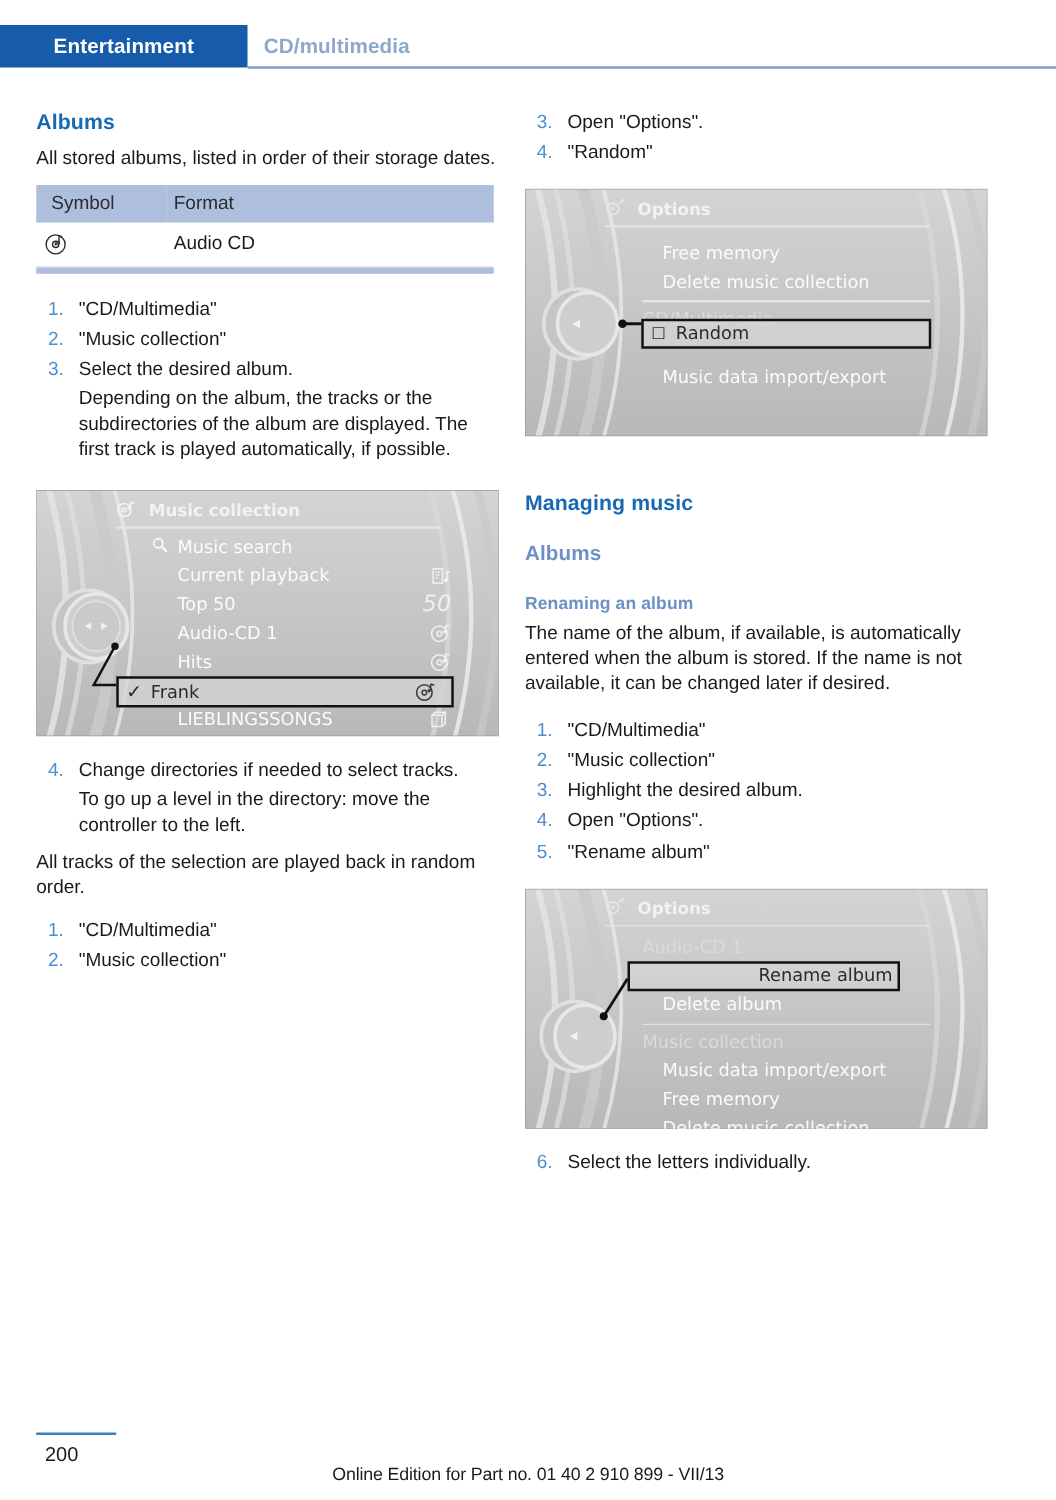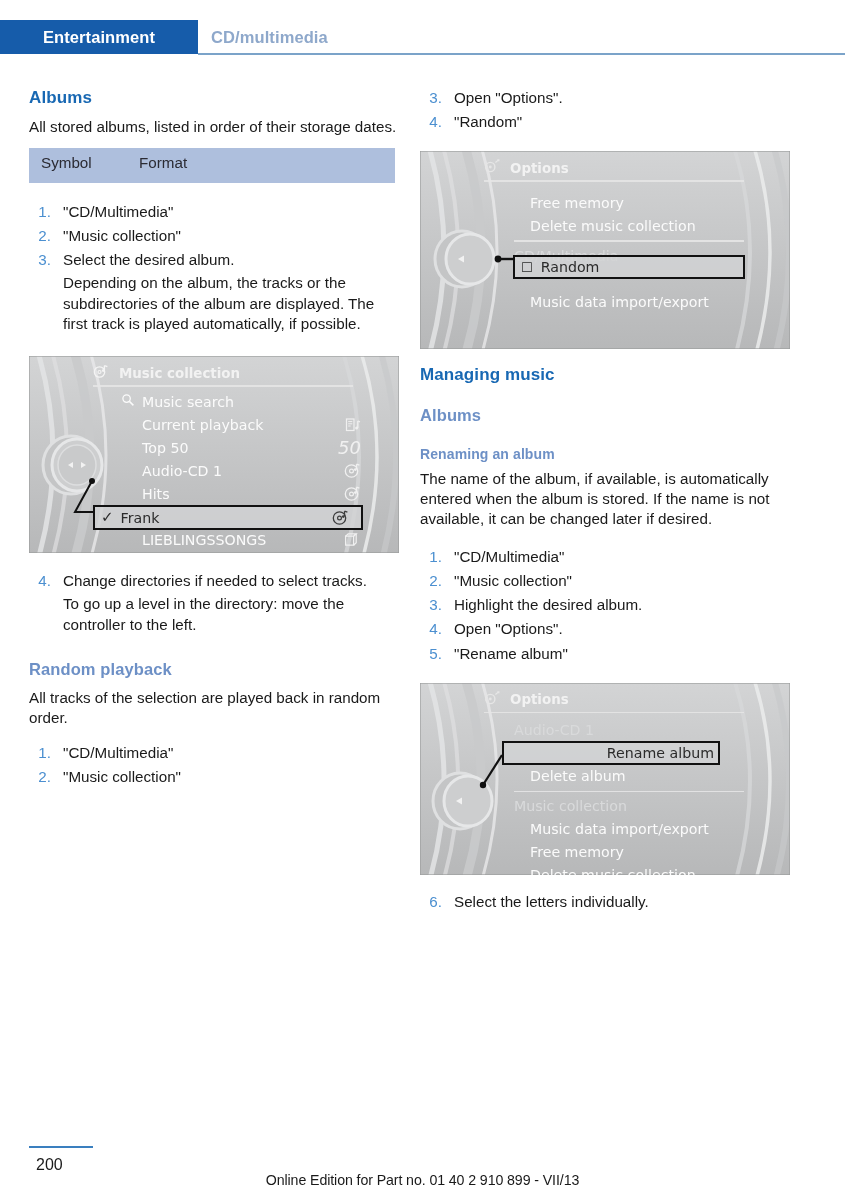--- a/index.html
+++ b/index.html
@@ -266,20 +266,35 @@
   <p class="body" style="margin-top:9px;">All stored albums, listed in order of their storage dates.</p>
 
   <table class="symtab" style="margin-top:11px;">
     <thead>
       <tr>
         <th class="c1">Symbol</th>
         <th>Format</th>
       </tr>
     </thead>
     <tbody>
+      <tr>
+        <td>
+          <span>
+            <svg width="20" height="20" viewBox="0 0 20 20" class="icon-cd-sm">
+              <circle cx="9.5" cy="10.5" r="7.6" fill="none" stroke="#2b2b2b" stroke-width="1.1"></circle>
+              <circle cx="9.5" cy="10.5" r="2.5" fill="none" stroke="#2b2b2b" stroke-width="1.1"></circle>
+              <circle cx="9.5" cy="10.5" r="0.9" fill="#2b2b2b"></circle>
+              <path d="M12.2 3.6 L12.2 9.0" stroke="#2b2b2b" stroke-width="1.1" fill="none"></path>
+              <ellipse cx="11.1" cy="9.2" rx="1.5" ry="1.1" fill="none" stroke="#2b2b2b" stroke-width="1.1"></ellipse>
+              <path d="M12.2 3.6 L14.6 4.6" stroke="#2b2b2b" stroke-width="1.1" fill="none"></path>
+            </svg>
+          </span>
+        </td>
+        <td>Audio CD</td>
+      </tr>
     </tbody>
   </table>
   <div class="tab-foot-rule"></div>
 
   <ol class="steps" style="margin-top:19px;">
     <li>
       <span class="num">1.</span>
       <span>"CD/Multimedia"</span>
     </li>
     <li>
@@ -423,21 +438,20 @@
   </div>
 
   <ol class="steps" style="margin-top:18px;">
     <li>
       <span class="num">4.</span>
       <span>Change directories if needed to select tracks.</span>
       <span class="sub-note">To go up a level in the directory: move the controller to the left.</span>
     </li>
   </ol>
 
-  <h3 class="sub" style="margin-top:25px;">Random playback</h3>
   <p class="body" style="margin-top:9px;">All tracks of the selection are played back in random order.</p>
 
   <ol class="steps" style="margin-top:15px;">
     <li>
       <span class="num">1.</span>
       <span>"CD/Multimedia"</span>
     </li>
     <li>
       <span class="num">2.</span>
       <span>"Music collection"</span>
@@ -514,21 +528,21 @@
 
     <svg width="150" height="120" style="position:absolute;left:8px;top:66px;z-index:5;">
       <ellipse cx="34" cy="42" rx="27" ry="28" fill="#c4c5c6" stroke="#dfe0e1" stroke-width="3"></ellipse>
       <ellipse cx="42" cy="42" rx="24" ry="25" fill="#cdcecf" stroke="#e6e7e8" stroke-width="3"></ellipse>
       <polygon points="30,42 36,38.5 36,45.5" fill="#f2f2f2"></polygon>
       <circle cx="70" cy="42" r="3.4" fill="#111"></circle>
       <path d="M70 42 L85 42" stroke="#111" stroke-width="2.4" fill="none"></path>
     </svg>
   </div>
 
-  <h2 class="sec" style="margin-top:16px;">Managing music</h2>
+  <h2 class="sec" style="margin-top:44px;">Managing music</h2>
   <h3 class="sub" style="margin-top:21px;">Albums</h3>
   <h4 class="subsub" style="margin-top:21px;">Renaming an album</h4>
   <p class="body" style="margin-top:7px;">The name of the album, if available, is automatically entered when the album is stored. If the name is not available, it can be changed later if desired.</p>
 
   <ol class="steps" style="margin-top:17px;">
     <li>
       <span class="num">1.</span>
       <span>"CD/Multimedia"</span>
     </li>
     <li>

